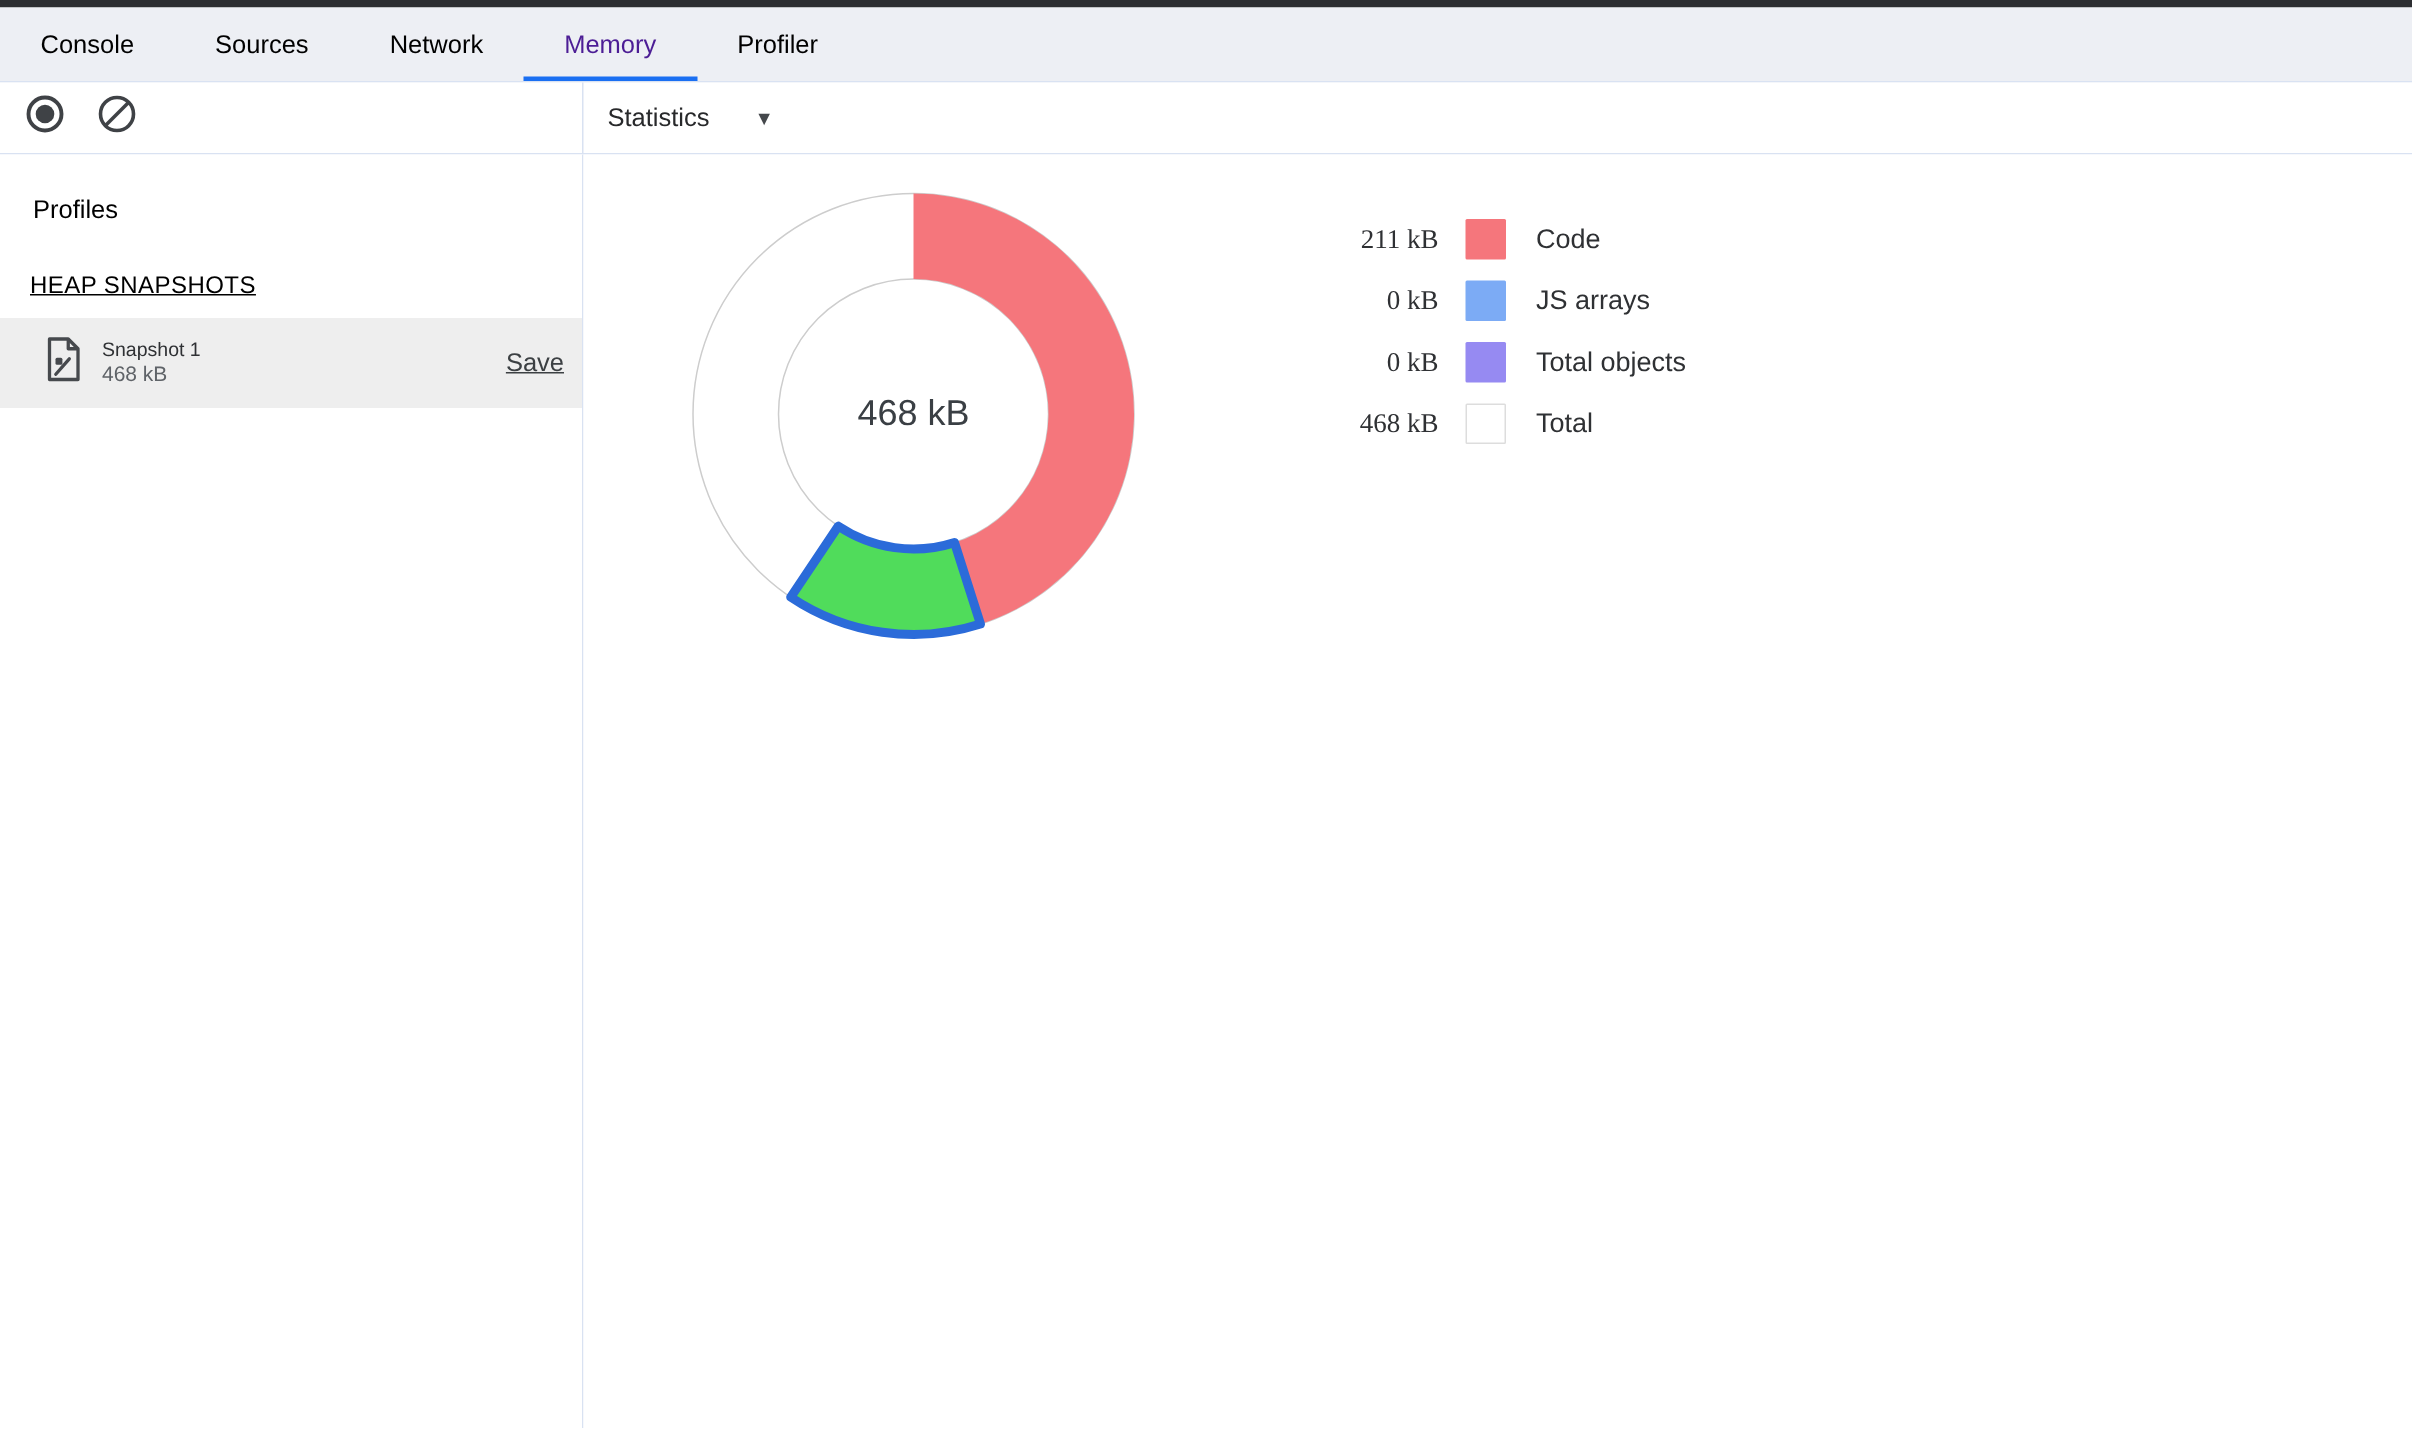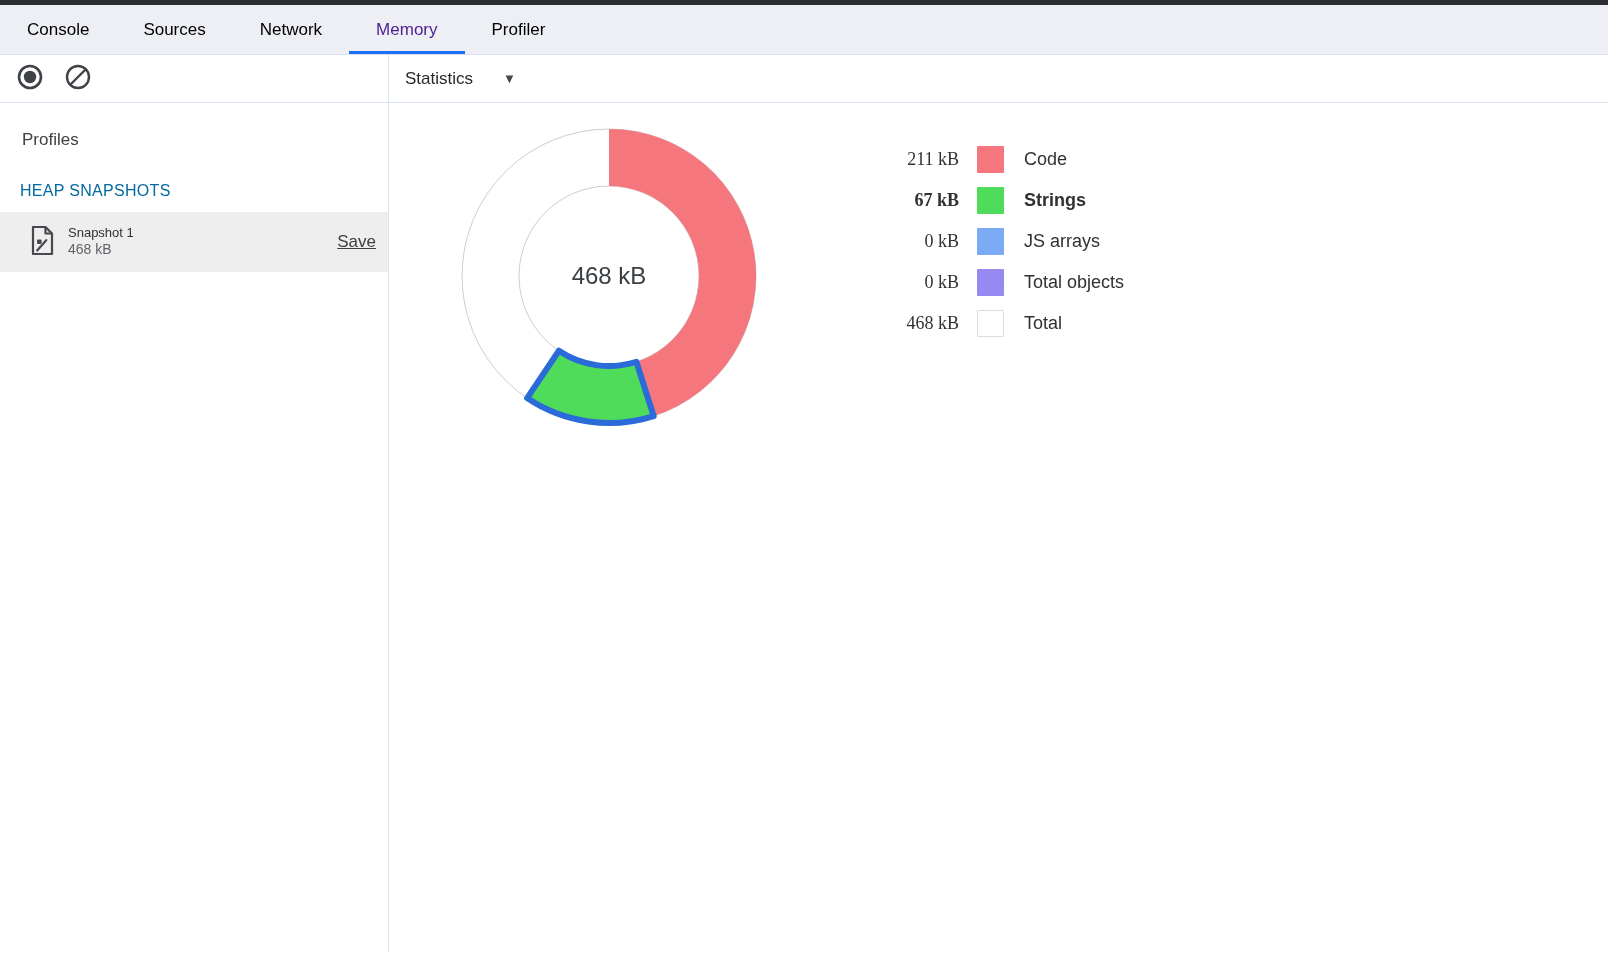--- a/index.html
+++ b/index.html
@@ -20,22 +20,22 @@
   .toolbar-left { width:389px; border-right:1px solid #d9e2f2; display:flex;
                   align-items:center; padding-left:16px; gap:20px; }
   .toolbar-right { flex:1; display:flex; align-items:center; padding-left:16px; }
   .icon-btn { width:28px; height:28px; display:flex; align-items:center; justify-content:center; }
   .dropdown { display:flex; align-items:center; font-size:17px; color:#28292b; }
   .dropdown .caret { margin-left:30px; font-size:13px; color:#45484c; }
 
   
   .content { display:flex; height:849px; }
   .sidebar { width:389px; border-right:1px solid #d9e2f2; background:#fff; }
-  .profiles-title { margin:27px 0 0 22px; font-size:17px; color:#404040; }
-  .section-title { margin:32px 0 12px 20px; font-size:16px; color:#0369a1; letter-spacing:.3px; }
+  .profiles-title { margin:27px 0 0 22px; font-size:17px; color:#000000; }
+  .section-title { margin:32px 0 12px 20px; font-size:16px; color:#000000; letter-spacing:.3px;text-decoration:underline; }
   .snapshot-row { height:60px; background:#eeeeee; display:flex; align-items:center;
                   padding:0 12px 0 30px; }
   .snapshot-info { flex:1; margin-left:13px; line-height:1.25; }
   .snapshot-name { font-size:13px; color:#2f3134; }
   .snapshot-size { font-size:14px; color:#5f6368; }
   .save-link { font-size:17px; color:#3c4043; text-decoration:underline; cursor:pointer; }
 
   .main { flex:1; position:relative; background:#fff; }
   .chart-wrap { position:absolute; left:50px; top:3px; width:340px; height:340px; }
   .chart-center-label { position:absolute; inset:0; display:flex; align-items:center;
@@ -122,25 +122,20 @@
         </svg>
       <div class="chart-center-label">468 kB</div>
     </div>
     <div class="legend" id="legend">
 
     <div class="legend-row">
           <span class="legend-size">211 kB</span>
           <span class="legend-swatch" style="background: rgb(245, 118, 124);"></span>
           <span class="legend-label">Code</span>
         </div>
-        <div class="legend-row bold">
-          <span class="legend-size">67 kB</span>
-          <span class="legend-swatch" style="background: rgb(80, 220, 91);"></span>
-          <span class="legend-label">Strings</span>
-        </div>
         <div class="legend-row">
           <span class="legend-size">0 kB</span>
           <span class="legend-swatch" style="background: rgb(124, 171, 245);"></span>
           <span class="legend-label">JS arrays</span>
         </div>
         <div class="legend-row">
           <span class="legend-size">0 kB</span>
           <span class="legend-swatch" style="background: rgb(150, 138, 242);"></span>
           <span class="legend-label">Total objects</span>
         </div>

